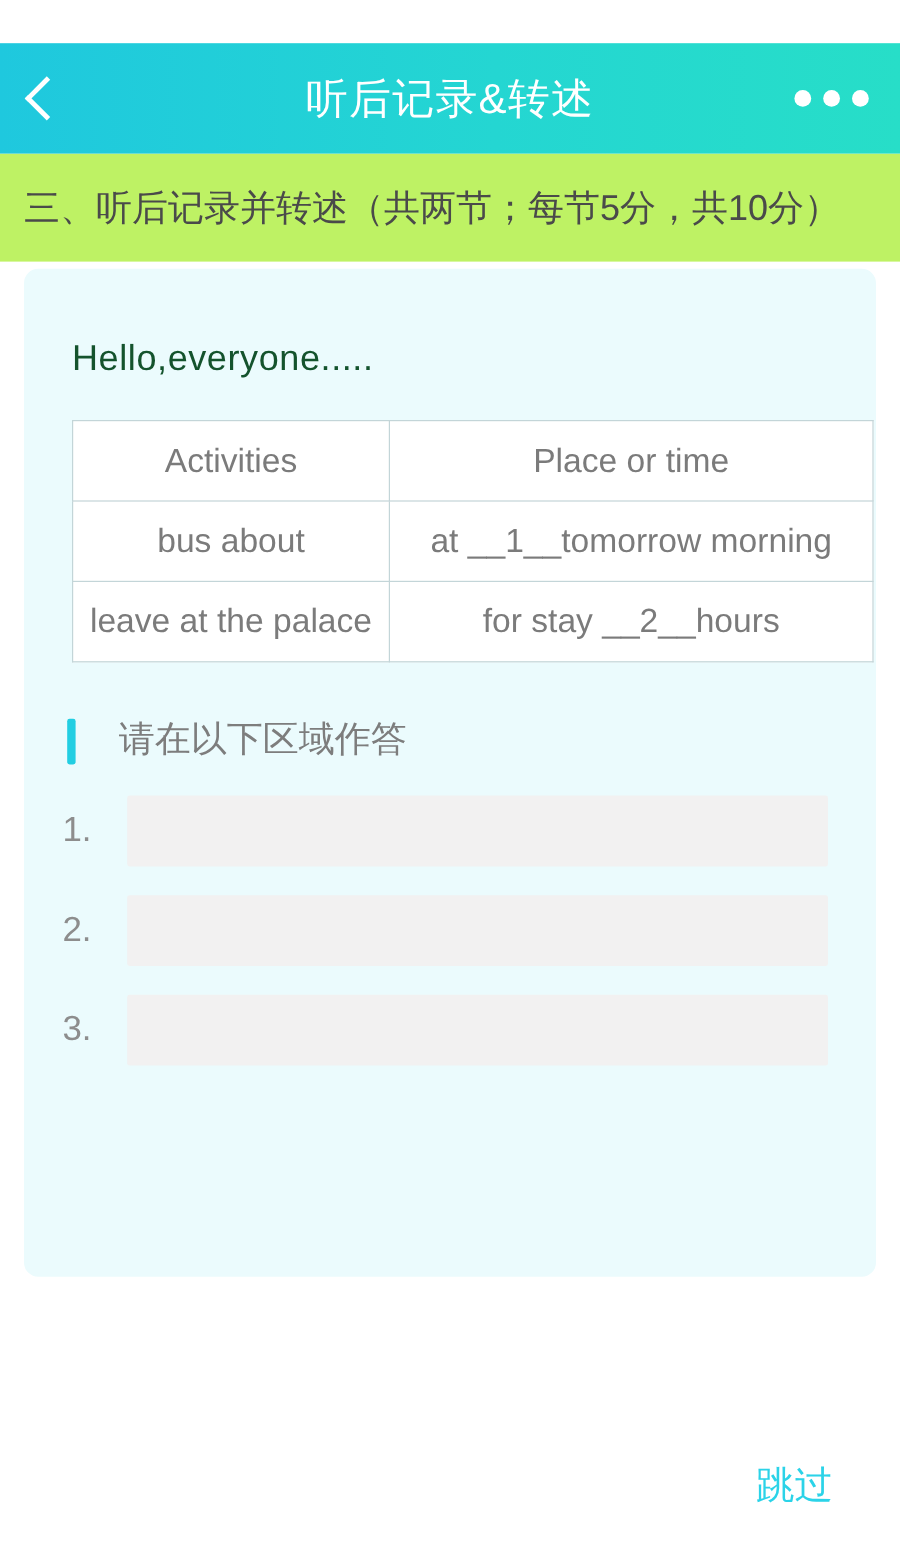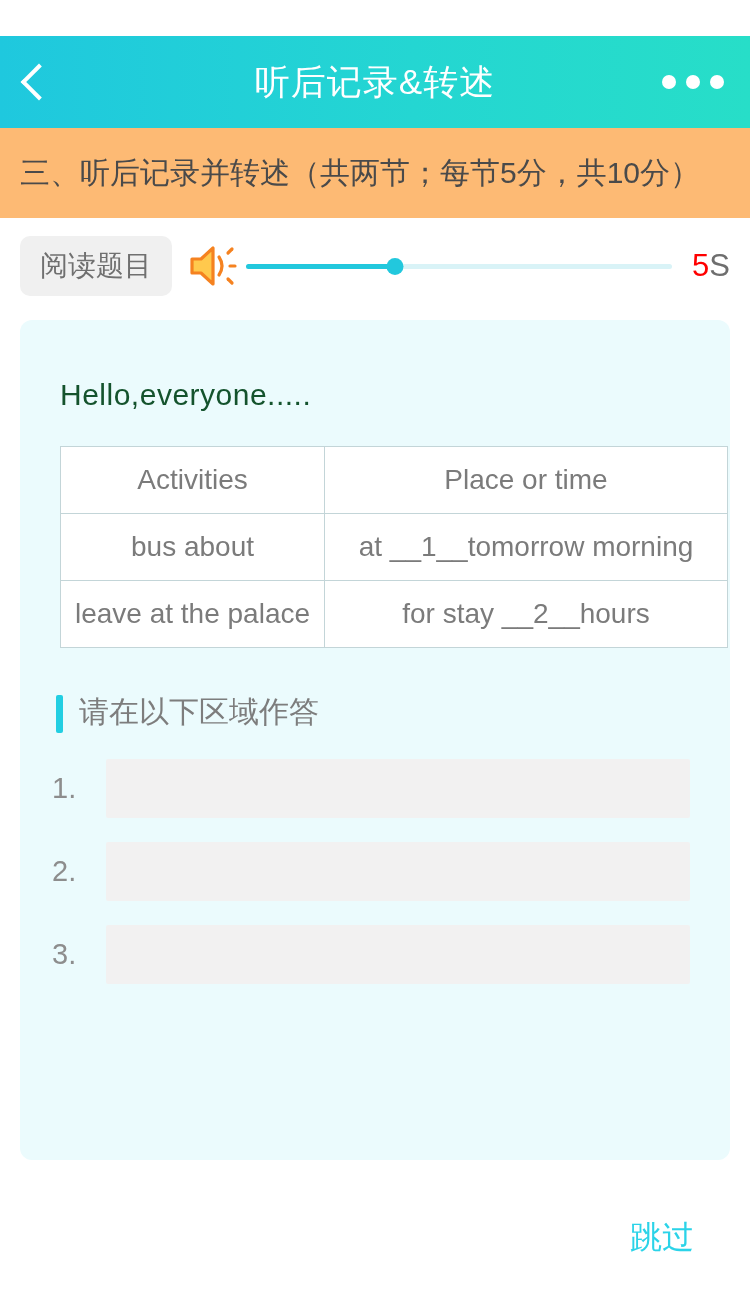--- a/index.html
+++ b/index.html
@@ -72,21 +72,21 @@
     display: block;
     width: 14px;
     height: 14px;
     border-radius: 50%;
     background: #ffffff;
   }
 
   
   .section-bar {
     height: 90px;
-    background: #fdba74;
+    background: #bef264;
     display: flex;
     align-items: center;
     padding: 0 20px;
   }
   .section-bar-text {
     font-size: 30px;
     color: #4a4a4a;
     letter-spacing: 0px;
     white-space: nowrap;
   }
@@ -190,20 +190,21 @@
     font-size: 28px;
     height: 67px;
     padding: 1px 6px;
   }
   table.info-table td.col-a { width: 264px; }
 
   .answer-heading {
     display: flex;
     align-items: flex-end;
     margin: 44px 0 26px 16px;
+    gap: 20px;
   }
   .heading-accent {
     width: 7px;
     height: 38px;
     background: #22cee2;
     border-radius: 2px;
     margin-right: 16px;
   }
   .heading-text {
     font-size: 30px;
@@ -269,43 +270,20 @@
       <i></i>
       <i></i>
       <i></i>
     </div>
   </div>
 
   <div class="section-bar">
     <div class="section-bar-text">三、听后记录并转述（共两节；每节5分，共10分）</div>
   </div>
 
-  <div class="audio-row">
-    <div class="read-btn">阅读题目</div>
-
-    <div class="speaker-icon">
-      <svg viewBox="0 0 52 46" width="52" height="46" aria-hidden="true">
-        <path d="M4 16 H13 L25 5 V41 L13 30 H4 Z" fill="#ffc94d" stroke="#f58220" stroke-width="3.2" stroke-linejoin="round"></path>
-        <path d="M31 14 Q37 23 31 32" fill="none" stroke="#f58220" stroke-width="3.2" stroke-linecap="round"></path>
-        <line x1="40" y1="10" x2="44" y2="6" stroke="#f58220" stroke-width="3.2" stroke-linecap="round"></line>
-        <line x1="42" y1="23" x2="47" y2="23" stroke="#f58220" stroke-width="3.2" stroke-linecap="round"></line>
-        <line x1="40" y1="36" x2="44" y2="40" stroke="#f58220" stroke-width="3.2" stroke-linecap="round"></line>
-      </svg>
-    </div>
-
-    <div class="slider">
-      <div class="slider-track"></div>
-      <div class="slider-fill" style="width: 35%;"></div>
-      <div class="slider-thumb" style="left: 35%;"></div>
-    </div>
-
-    <div class="timer">
-      <span class="timer-num">5</span><span class="timer-unit">S</span>
-    </div>
-  </div>
 
   <div class="card">
 
     <div class="greeting">Hello,everyone.....</div>
 
     <table class="info-table">
       <tbody>
         <tr>
           <td class="col-a">Activities</td>
           <td>Place or time</td>

